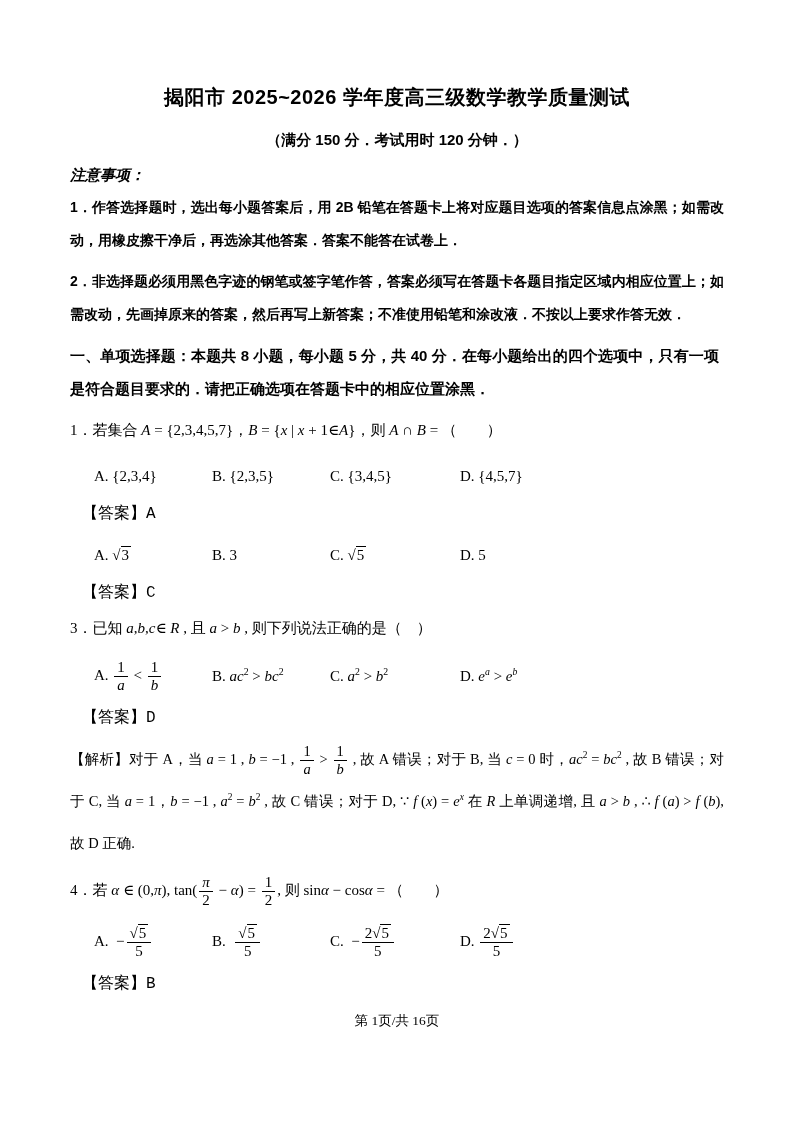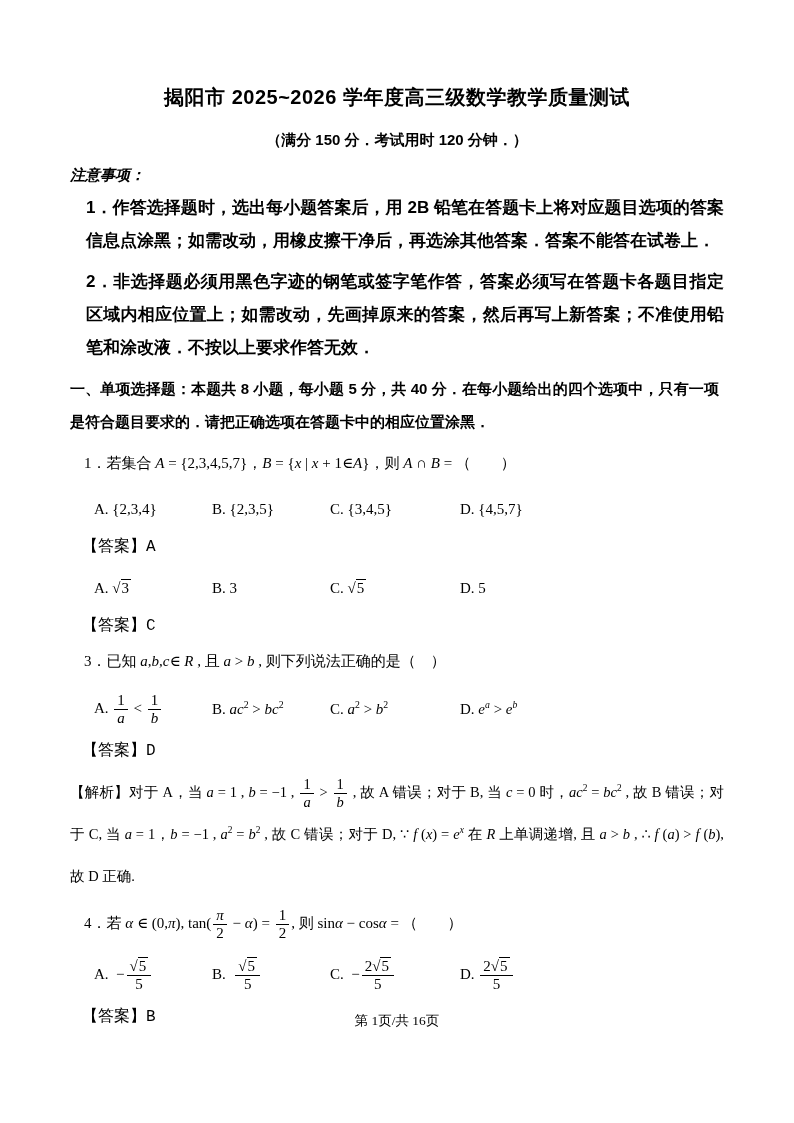--- a/index.html
+++ b/index.html
@@ -6,24 +6,24 @@
   body{
     width:794px;height:1123px;background:#ffffff;color:#000000;
     font-family:"Liberation Serif","DejaVu Serif",serif;
     position:relative;overflow:hidden;
   }
   .page{position:absolute;inset:0;padding:84px 70px 0 70px;box-sizing:border-box;}
   .hei{font-family:"Liberation Sans","DejaVu Sans",sans-serif;font-weight:bold;}
   .title{font-size:20px;text-align:center;margin:0 0 20px 0;letter-spacing:.5px;}
   .subtitle{font-size:15px;text-align:center;margin:0 0 16px 0;}
   .notice-heading{font-size:15px;margin:2px 0 6px 0;font-style:italic;}
-  .bold-para{font-size:17px;line-height:33px;text-align:justify;margin:0 0 8px 16px;}
+  .bold-para{font-size:14px;line-height:33px;text-align:justify;margin:0 0 8px 0;}
   .section-intro{font-size:15px;line-height:33px;text-align:justify;margin:4px 5px 10px 0;}
   .question{font-size:15px;}
-  .stem{line-height:30px;margin:10px 0 4px 14px;}
+  .stem{line-height:30px;margin:10px 0 4px 0;}
   .options{display:flex;align-items:center;margin:16px 0 6px 24px;min-height:30px;}
   .option{width:118px;white-space:nowrap;}
   .option:nth-child(3){width:130px;}
   .option:last-child{width:auto;flex:1;}
   .answer{margin:12px 0 10px 12px;font-size:16px;}
   .answer .ans-letter{font-family:"Liberation Mono","DejaVu Sans Mono",monospace;}
   .analysis{font-size:14.5px;line-height:42px;text-align:justify;margin:4px 0 8px 0;}
   .footer{position:absolute;left:0;right:0;top:1012px;text-align:center;font-size:13.5px;}
   
   i{font-family:"Liberation Serif","DejaVu Serif",serif;font-style:italic;}

